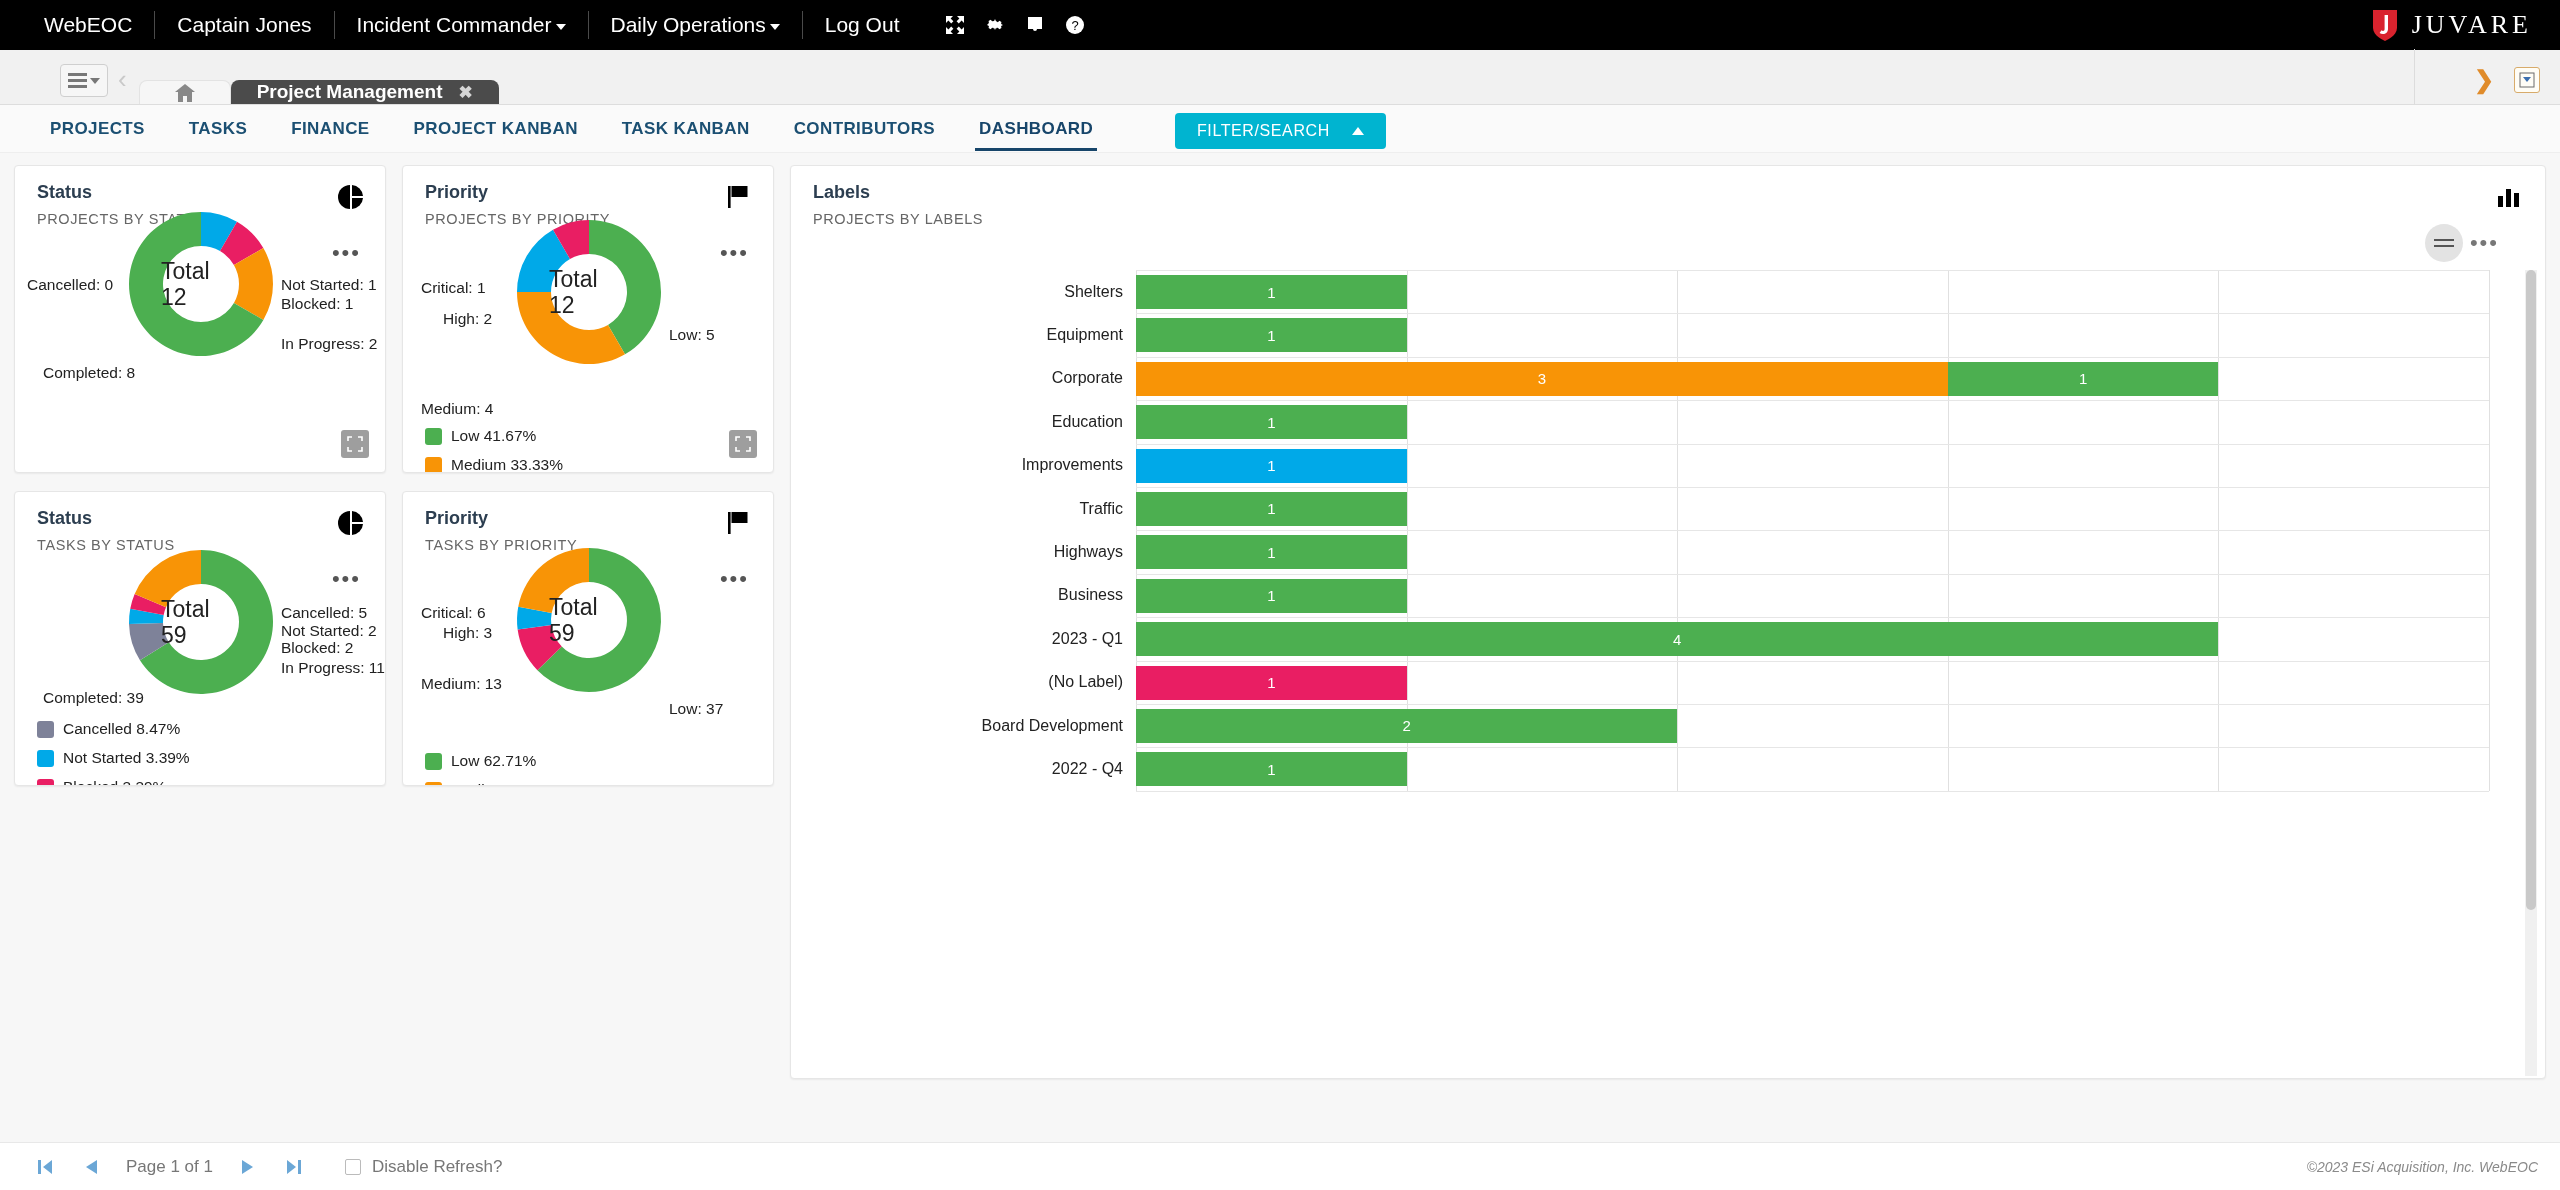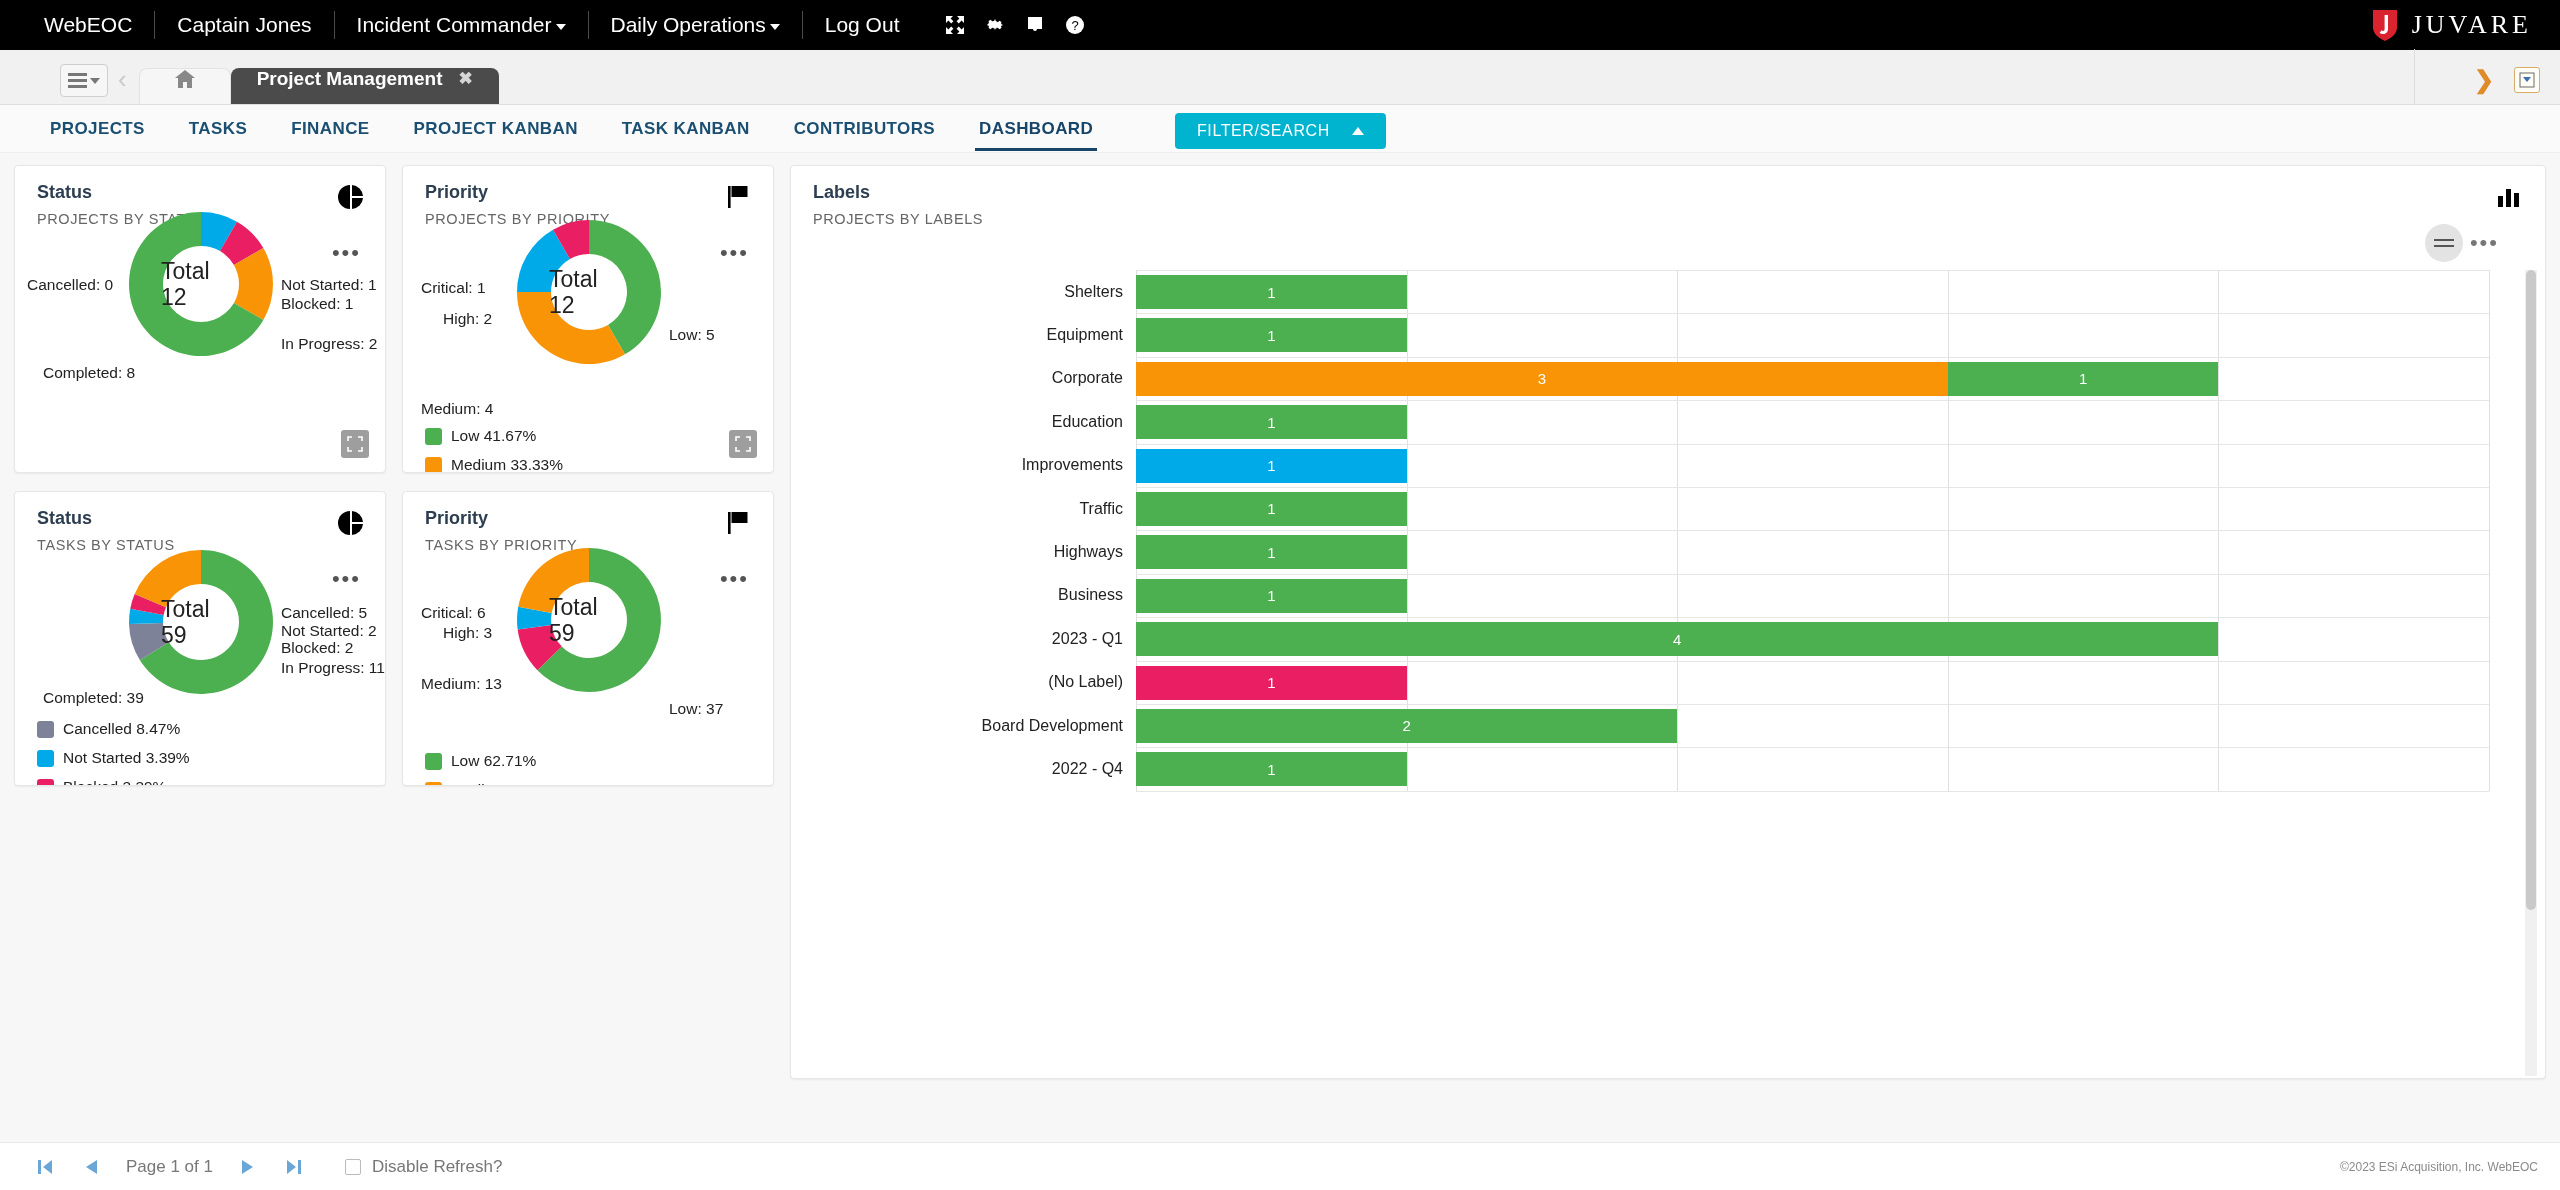--- a/index.html
+++ b/index.html
@@ -40,21 +40,21 @@
   .ham{
     margin-left:60px; margin-bottom:7px; width:48px;height:33px;
     border:1px solid #cfcfcf;background:#f6f6f6;border-radius:4px;
     display:flex;align-items:center;justify-content:center;gap:3px;
   }
   .ham .lines{display:flex;flex-direction:column;gap:3px;}
   .ham .lines i{display:block;width:19px;height:3px;background:#777;}
   .ham .cd{width:0;height:0;border-left:5px solid transparent;border-right:5px solid transparent;border-top:6px solid #777;}
   .chev-left{ margin:0 12px 12px 10px; color:#c9c9c9; font-size:26px; line-height:1;}
   .tab{
-    height:36px; display:flex;gap:16px;
+    height:24px; display:flex;align-items:center;gap:16px;
     padding:0 26px; border-radius:8px 8px 0 0; font-size:19px;
   }
   .tab.home{ background:#f6f6f6; border:1px solid #e3e3e3;border-bottom:none; padding:0 34px;}
   .tab.active{ background:#4b4b4b; color:#fff; font-weight:bold; }
   .tab .x{ color:#d6d6d6; font-size:17px;}
   .tabright{ position:absolute; right:20px; bottom:10px; display:flex;align-items:center;gap:20px;}
   .tabright .gt{ color:#e08b2a; font-size:24px; font-weight:bold;}
   .tabright .dlbox{ width:26px;height:26px;border:1px solid #d8ab6a;background:#fffdf6;border-radius:3px;
     display:flex;align-items:center;justify-content:center;}
   .tabright-sep{ position:absolute; right:145px; bottom:0; width:1px;height:55px;background:#dcdcdc;}
@@ -129,21 +129,21 @@
   
   .footer{
     position:absolute; left:0; right:0; bottom:0; height:48px; background:#fff;
     border-top:1px solid #e8e8e8; display:flex; align-items:center; padding:0 22px;
   }
   .pager{ display:flex; align-items:center; gap:0;}
   .pager .pbtn{ width:46px; height:30px; display:flex; align-items:center; justify-content:center;}
   .pager .ptext{ font-size:17px; color:#777; padding:0 12px; white-space:nowrap;}
   .refresh{ display:flex; align-items:center; gap:11px; margin-left:28px; font-size:17px; color:#777;}
   .refresh .cb{ width:16px;height:16px;border:1px solid #bbb;border-radius:2px;background:#fff;}
-  .copyright{ margin-left:auto; font-size:12px; color:#8a8a8a;}
+  .copyright{ margin-left:auto; font-size:14px; color:#8a8a8a;font-style:italic;}
 </style>
 </head>
 <body>
 
 <div class="topbar">
   <div class="nav" id="topnav">
       <a>WebEOC</a>
       <span class="sep"></span>
       <a>Captain Jones</a>
       <span class="sep"></span>

